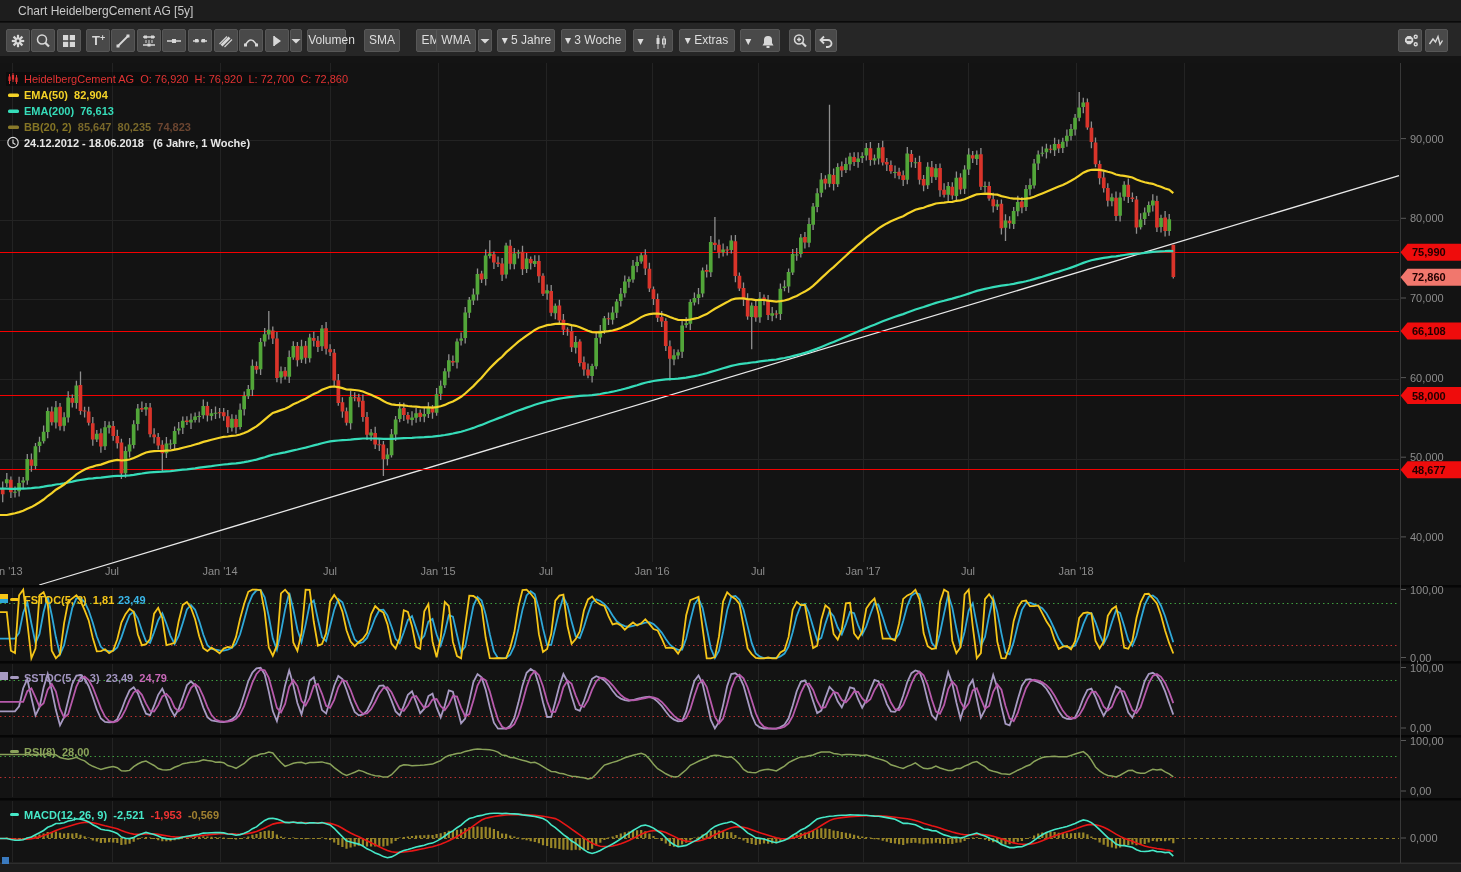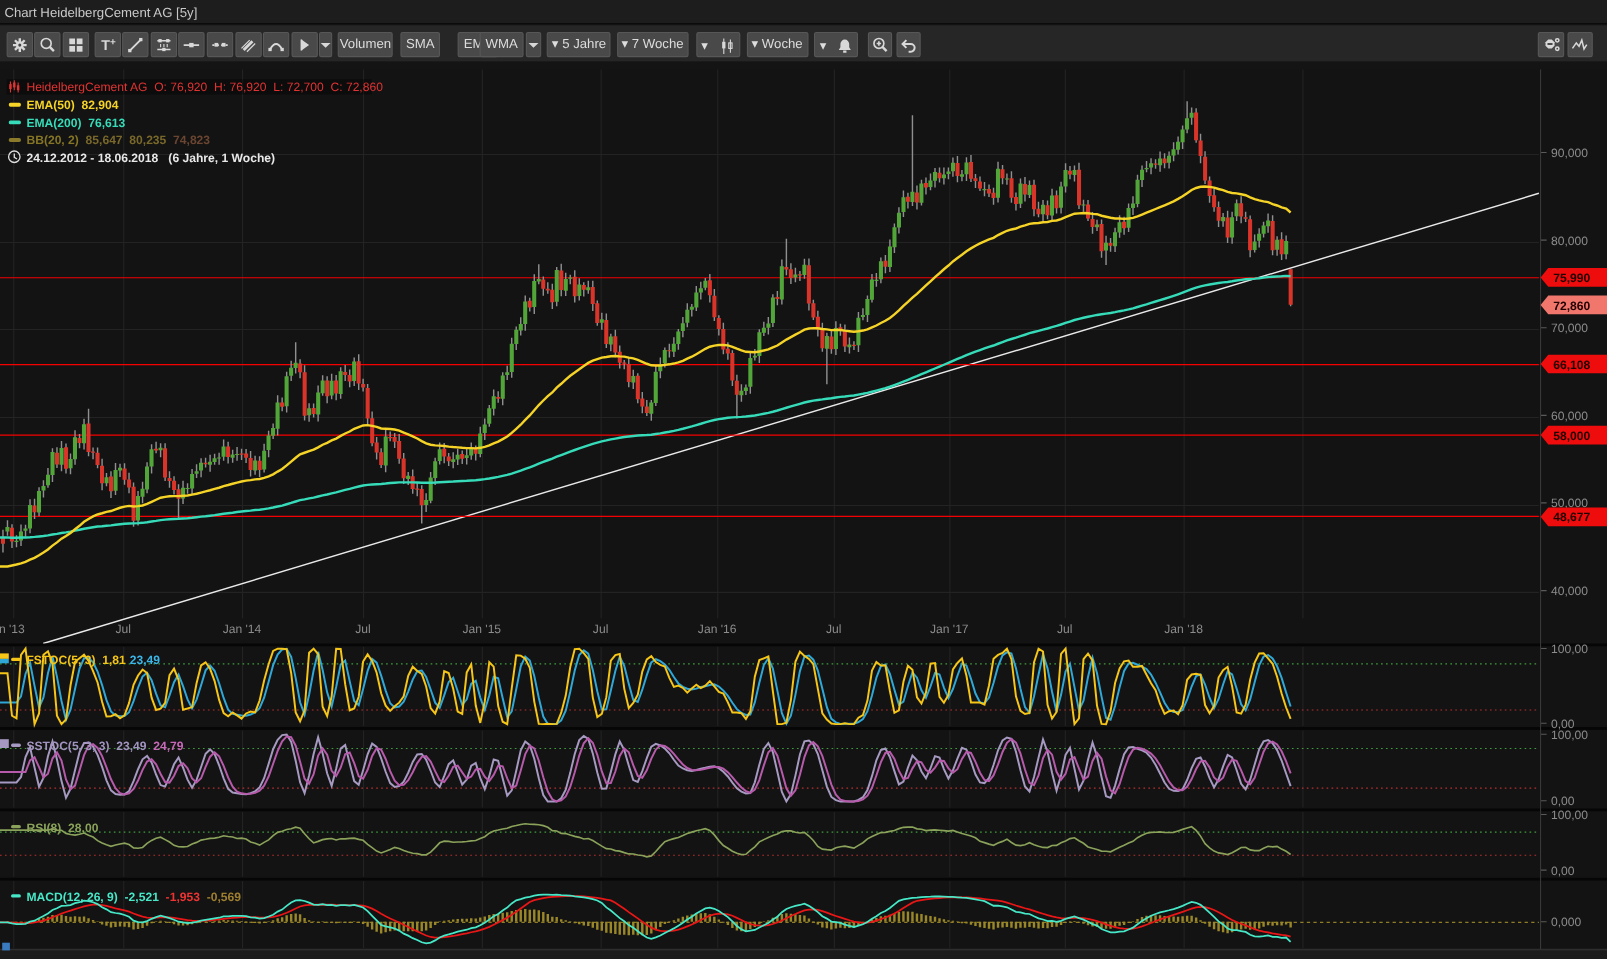--- a/index.html
+++ b/index.html
@@ -1,17 +1,17 @@
 <!DOCTYPE html>
 <html><head><meta charset="utf-8"><style>
 *{margin:0;padding:0;box-sizing:border-box}
 html,body{width:1461px;height:872px;background:#141414;overflow:hidden;
 font-family:"Liberation Sans",sans-serif}
 #title{position:absolute;left:0;top:0;width:1461px;height:22px;background:#1d1d1d;
-border-bottom:1px solid #0a0a0a;color:#c9c9c9;font-size:12px;line-height:22px;padding-left:4px}
+border-bottom:1px solid #0a0a0a;color:#c9c9c9;font-size:12px;line-height:22px;padding-left:18px}
 #tbar{position:absolute;left:0;top:23px;width:1461px;height:33px;background:#262626}
 #tbar .b{position:absolute;top:6px;height:23px;background:#494949;border:1px solid #575757;
 border-radius:2px;color:#ddd;font-size:12px;text-align:center;line-height:21px}
 #tbar svg{position:absolute;left:50%;top:50%;transform:translate(-50%,-50%)}
 .strip{position:absolute;left:0;top:56px;width:1461px;height:7px;background:#141414}
 svg text{font-family:"Liberation Sans",sans-serif}
 .ax{font-size:11px;fill:#8c8c8c}
 .tag{font-size:11px;fill:#210000;font-weight:bold}
 .leg{font-size:11px;font-weight:bold}
 </style></head><body>
@@ -105,41 +105,41 @@
       <svg width="18" height="18" viewBox="0 0 18 18" fill="none" stroke="#d8d8d8" stroke-width="1.5">
         <path d="M6 4 L13 9 L6 14 Z" fill="#d8d8d8" stroke="none"></path>
         <line x1="6" y1="4" x2="6" y2="14"></line>
       </svg>
     </div>
     <div class="b" style="left:289.5px;width:12px">
       <svg width="18" height="18" viewBox="0 0 18 18" fill="none" stroke="#d8d8d8" stroke-width="1.5">
         <path d="M4.5 7 L9 11.5 L13.5 7 Z" fill="#d8d8d8" stroke="none"></path>
       </svg>
     </div>
-    <div class="b" style="left:307.2px;width:50px">Volumen</div>
+    <div class="b" style="left:307.2px;width:39px">Volumen</div>
     <div class="b" style="left:364px;width:36px">SMA</div>
     <div class="b" style="left:416px;width:37px">EMA</div>
     <div class="b" style="left:436px;width:40px">WMA</div>
     <div class="b" style="left:477.8px;width:14px">
       <svg width="18" height="18" viewBox="0 0 18 18" fill="none" stroke="#d8d8d8" stroke-width="1.5">
         <path d="M4.5 7 L9 11.5 L13.5 7 Z" fill="#d8d8d8" stroke="none"></path>
       </svg>
     </div>
     <div class="b" style="left:497.4px;width:58px">▾ 5 Jahre</div>
-    <div class="b" style="left:560.7px;width:65px">▾ 7 Woche</div>
+    <div class="b" style="left:560.7px;width:65px">▾ 3 Woche</div>
     <div class="b" style="left:632.6px;width:40px">
       <span style="position:absolute;left:4px;top:1px">▾</span>
       <span style="position:absolute;left:18px;top:2.5px"><svg style="position:static;transform:none" width="18" height="18" viewBox="0 0 18 18" fill="none" stroke="#d8d8d8" stroke-width="1.5">
           <line x1="6" y1="2" x2="6" y2="16" stroke-width="1"></line>
           <rect x="4.5" y="5" width="3" height="6" fill="#d8d8d8" stroke="none"></rect>
           <line x1="12" y1="3" x2="12" y2="15" stroke-width="1"></line>
           <rect x="10.5" y="6" width="3" height="5" fill="none" stroke-width="1"></rect>
         </svg></span>
     </div>
-    <div class="b" style="left:678.5px;width:56px">▾ Woche</div>
+    <div class="b" style="left:678.5px;width:56px">▾ Extras</div>
     <div class="b" style="left:740.3px;width:40px">
       <span style="position:absolute;left:4px;top:1px">▾</span>
       <span style="position:absolute;left:18px;top:2.5px"><svg style="position:static;transform:none" width="18" height="18" viewBox="0 0 18 18" fill="none" stroke="#d8d8d8" stroke-width="1.5">
           <path d="M9 3 a4 4 0 0 1 4 4 v3 l1.5 2.5 H3.5 L5 10 V7 a4 4 0 0 1 4-4 Z" fill="#d8d8d8" stroke="none"></path>
           <line x1="7.5" y1="14" x2="10.5" y2="14" stroke-width="2"></line>
         </svg></span>
     </div>
     <div class="b" style="left:789.2px;width:22px">
       <svg width="18" height="18" viewBox="0 0 18 18" fill="none" stroke="#d8d8d8" stroke-width="1.5">
         <circle cx="8" cy="7.5" r="4.5"></circle>

